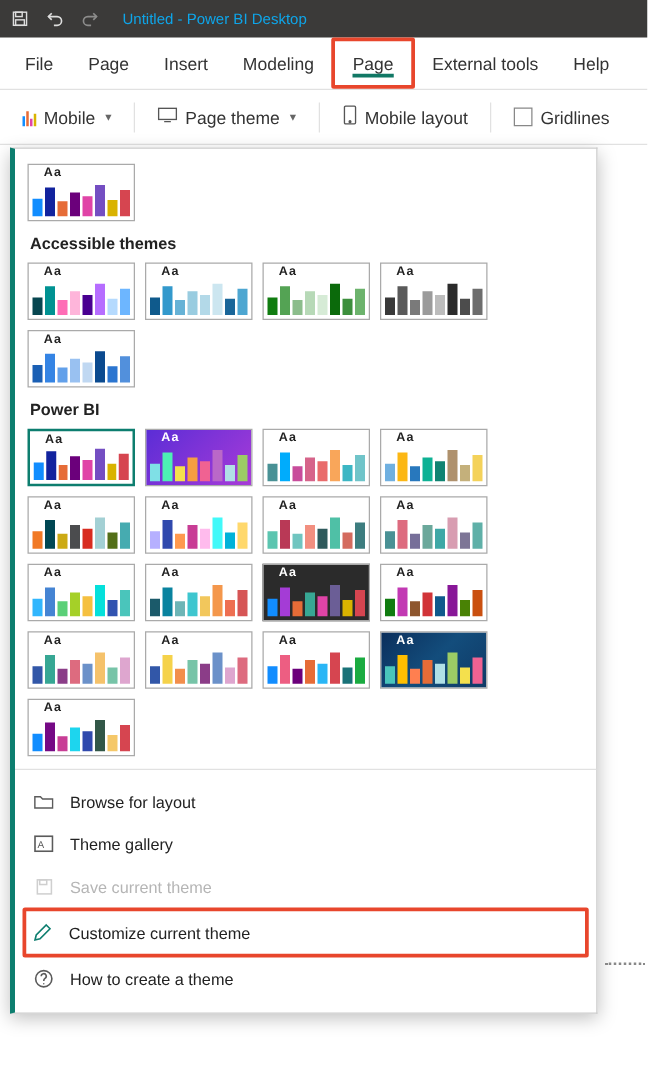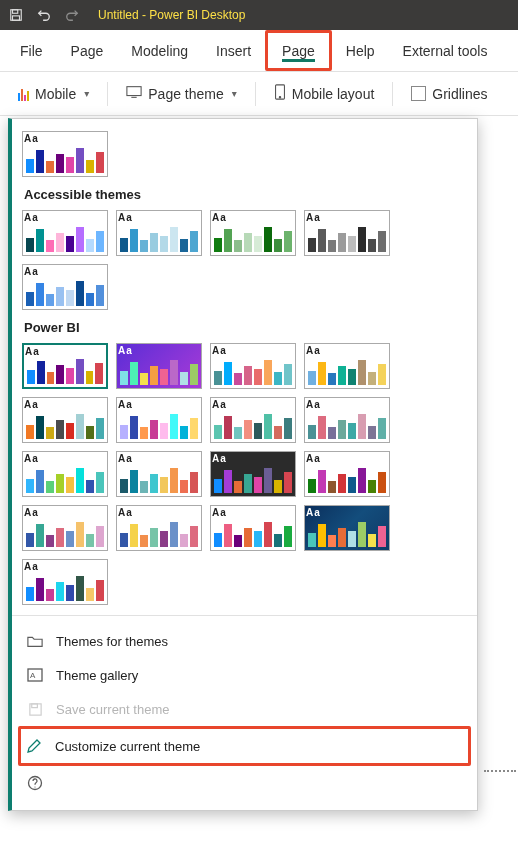--- a/index.html
+++ b/index.html
@@ -1,41 +1,41 @@
 <!DOCTYPE html>
 <html><head>
 <meta charset="utf-8">
 <style>
   * { box-sizing: border-box; margin: 0; padding: 0; font-family: "Segoe UI", sans-serif; }
   body { background: #fff; width: 518px; height: 867px; overflow: hidden; font-size: 13px; color: #222; }
 
   
   .titlebar { height: 30px; background: #3b3a39; display: flex; align-items: center; padding: 0 8px; gap: 12px; color: #fff; }
   .titlebar .tb-icon { width: 16px; height: 16px; display: flex; align-items: center; justify-content: center; color: #ddd; }
-  .titlebar .title { font-size: 12px; color: #fde047; margin-left: 6px; }
+  .titlebar .title { font-size: 12px; color: #0ea5e9; margin-left: 6px; }
 
   
   .menubar { height: 42px; display: flex; align-items: stretch; border-bottom: 1px solid #e1e1e1; padding: 0 6px; }
   .menuitem { padding: 0 14px; display: flex; align-items: center; font-size: 14px; color: #333; cursor: pointer; position: relative; }
   .menuitem.active::after { content: ""; position: absolute; bottom: 6px; left: 14px; right: 14px; height: 3px; background: #117865; }
   .highlight-red { border: 3px solid #e8462c; border-radius: 2px; }
 
   
   .toolbar { height: 44px; display: flex; align-items: center; padding: 0 10px; gap: 4px; border-bottom: 1px solid #e1e1e1; }
   .tbtn { display: flex; align-items: center; gap: 6px; padding: 4px 8px; font-size: 14px; color: #333; cursor: pointer; }
   .tbtn .chev { font-size: 10px; color: #666; margin-left: 2px; }
   .sep { width: 1px; height: 24px; background: #e1e1e1; margin: 0 6px; }
   .chk { width: 15px; height: 15px; border: 1px solid #888; display: inline-block; }
 
   
   .panel { position: absolute; left: 8px; top: 118px; width: 470px; background: #fff; box-shadow: 0 4px 14px rgba(0,0,0,0.25); border: 1px solid #ccc; border-left: 4px solid #0d7e6f; padding: 12px 10px 10px 10px; }
   .section-title { font-size: 13px; font-weight: 600; margin: 4px 0 8px 2px; }
   .theme-row { display: flex; flex-wrap: wrap; gap: 8px; margin-bottom: 10px; }
 
-  .swatch { width: 86px; height: 46px; border: 1px solid #aaa; position: relative; padding: 2px 1px; cursor: pointer; background: #fff; }
+  .swatch { width: 86px; height: 46px; border: 1px solid #aaa; position: relative; padding: 2px 12px; cursor: pointer; background: #fff; }
   .swatch.sel { border: 2px solid #0d7e6f; }
   .swatch .aa { font-size: 10px; font-weight: 600; letter-spacing: 1px; line-height: 1; }
   .swatch .aa.light { color: #fff; }
   .bars { position: absolute; bottom: 3px; left: 3px; right: 3px; height: 26px; display: flex; align-items: flex-end; gap: 2px; }
   .bars span { flex: 1; }
 
   .divider { height: 1px; background: #e1e1e1; margin: 8px -10px; }
   .menu-row { display: flex; align-items: center; gap: 12px; padding: 8px 4px; font-size: 13px; cursor: pointer; }
   .menu-row.disabled { color: #b5b5b5; cursor: default; }
   .menu-row .mi-icon { width: 18px; height: 18px; display: flex; align-items: center; justify-content: center; color: #5b5b5b; }
@@ -70,25 +70,25 @@
         <path d="M11 3 L14 6 L11 9"></path>
         <path d="M14 6 H6 a4 4 0 0 0 0 8 H9"></path>
       </svg>
   </span>
   <span class="title">Untitled - Power BI Desktop</span>
 </div>
 
 <div class="menubar" id="menubar">
     <div class="menuitem">File</div>
     <div class="menuitem">Page</div>
+    <div class="menuitem">Insert</div>
     <div class="menuitem">Modeling</div>
-    <div class="menuitem">Insert</div>
     <div class="menuitem active highlight-red">Page</div>
+    <div class="menuitem">External tools</div>
     <div class="menuitem">Help</div>
-    <div class="menuitem">External tools</div>
   </div>
 
 <div class="toolbar">
   <div class="tbtn">
     <span class="mini-theme">
       <span style="height:8px;background:#118dff"></span>
         <span style="height:12px;background:#e66c37"></span>
         <span style="height:6px;background:#e044a7"></span>
         <span style="height:10px;background:#d9b300"></span>
     </span>
@@ -435,21 +435,21 @@
     </div>
 
   <div class="divider"></div>
 
   <div class="menu-row">
     <span class="mi-icon">
       <svg width="16" height="14" viewBox="0 0 18 14" fill="none" stroke="currentColor" stroke-width="1.3">
           <path d="M1 3 h5 l2 2 h9 v8 h-16 z"></path>
         </svg>
     </span>
-    <span>Themes for themes</span>
+    <span>Browse for layout</span>
   </div>
   <div class="menu-row">
     <span class="mi-icon">
       <svg width="16" height="14" viewBox="0 0 16 14" fill="none" stroke="currentColor" stroke-width="1.3">
           <rect x="1" y="1" width="14" height="12"></rect>
           <text x="3" y="10" font-size="8" fill="currentColor" stroke="none">A</text>
         </svg>
     </span>
     <span>Theme gallery</span>
   </div>
@@ -471,16 +471,17 @@
     <span>Customize current theme</span>
   </div>
   <div class="menu-row">
     <span class="mi-icon">
       <svg width="16" height="16" viewBox="0 0 16 16" fill="none" stroke="currentColor" stroke-width="1.3">
           <circle cx="8" cy="8" r="6.5"></circle>
           <path d="M6 6 a2 2 0 1 1 3 1.7 c-1 .6-1 1.3-1 2"></path>
           <circle cx="8" cy="12" r="0.6" fill="currentColor" stroke="none"></circle>
         </svg>
     </span>
+    <span>How to create a theme</span>
   </div>
 </div>
 
 <div class="dots"></div>
 
 </body></html>

